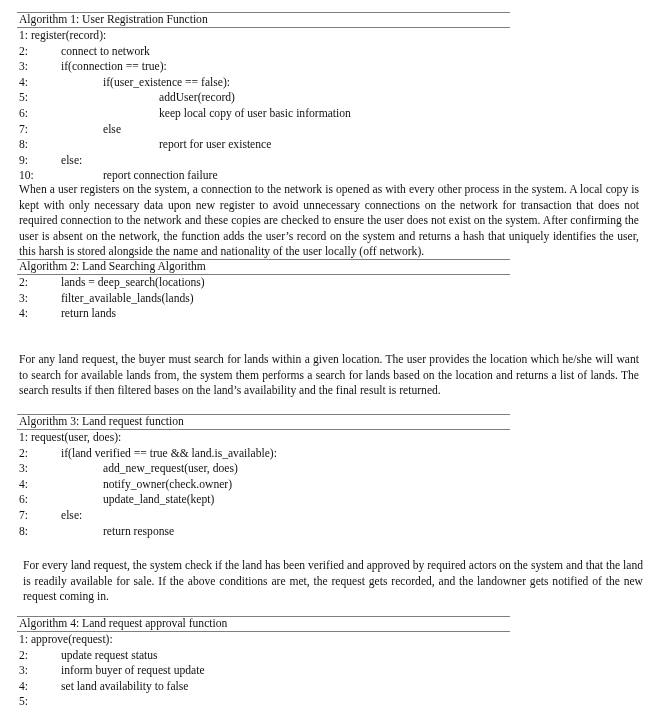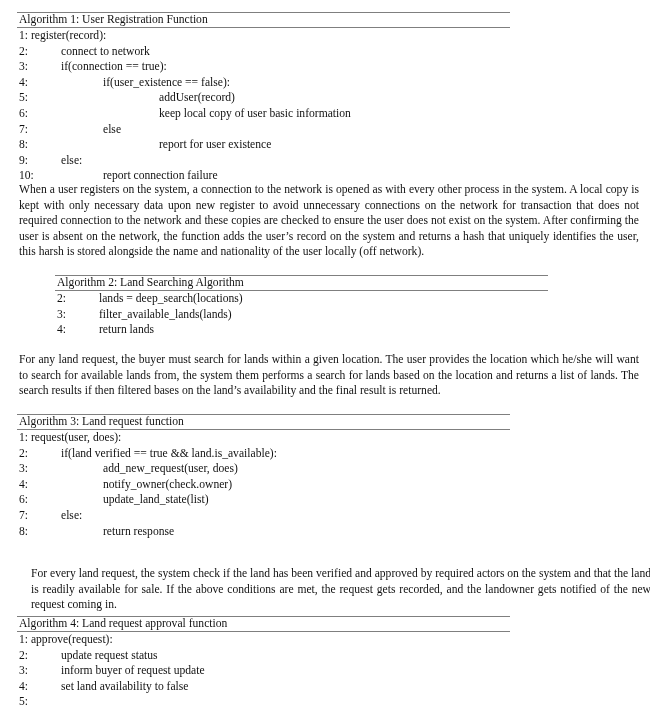--- a/index.html
+++ b/index.html
@@ -67,21 +67,21 @@
       <span class="num">9:</span>
       <span class="code i1">else:</span>
     </div>
   <div class="line">
       <span class="num">10:</span>
       <span class="code i2">report connection failure</span>
     </div>
 </div>
 <p class="para" style="top:182px; margin:0;">When a user registers on the system, a connection to the network is opened as with every other process in the system. A local copy is kept with only necessary data upon new register to avoid unnecessary connections on the network for transaction that does not required connection to the network and these copies are checked to ensure the user does not exist on the system. After confirming the user is absent on the network, the function adds the user’s record on the system and returns a hash that uniquely identifies the user, this harsh is stored alongside the name and nationality of the user locally (off network).</p>
 
-<div class="algo" style="top:275px;margin-left:38px;">
+<div class="algo" style="top:259px;">
   <div class="title">Algorithm 2: Land Searching Algorithm</div>
   <div class="line">
       <span class="num">2:</span>
       <span class="code i1">lands = deep_search(locations)</span>
     </div>
   <div class="line">
       <span class="num">3:</span>
       <span class="code i1">filter_available_lands(lands)</span>
     </div>
   <div class="line">
@@ -103,32 +103,32 @@
   <div class="line">
       <span class="num">3:</span>
       <span class="code i2">add_new_request(user, does)</span>
     </div>
   <div class="line">
       <span class="num">4:</span>
       <span class="code i2">notify_owner(check.owner)</span>
     </div>
   <div class="line">
       <span class="num">6:</span>
-      <span class="code i2">update_land_state(list)</span>
+      <span class="code i2">update_land_state(kept)</span>
     </div>
   <div class="line">
       <span class="num">7:</span>
       <span class="code i1">else:</span>
     </div>
   <div class="line">
       <span class="num">8:</span>
       <span class="code i2">return response</span>
     </div>
 </div>
-<p class="para" style="top:554px; margin:12px;">For every land request, the system check if the land has been verified and approved by required actors on the system and that the land is readily available for sale. If the above conditions are met, the request gets recorded, and the landowner gets notified of the new request coming in.</p>
+<p class="para" style="top:554px; margin:4px;">For every land request, the system check if the land has been verified and approved by required actors on the system and that the land is readily available for sale. If the above conditions are met, the request gets recorded, and the landowner gets notified of the new request coming in.</p>
 
 <div class="algo" style="top:616px;">
   <div class="title">Algorithm 4: Land request approval function</div>
   <div class="line first">
       <span class="code"><span>1: </span><span>approve(request):</span></span>
     </div>
   <div class="line">
       <span class="num">2:</span>
       <span class="code i1">update request status</span>
     </div>

